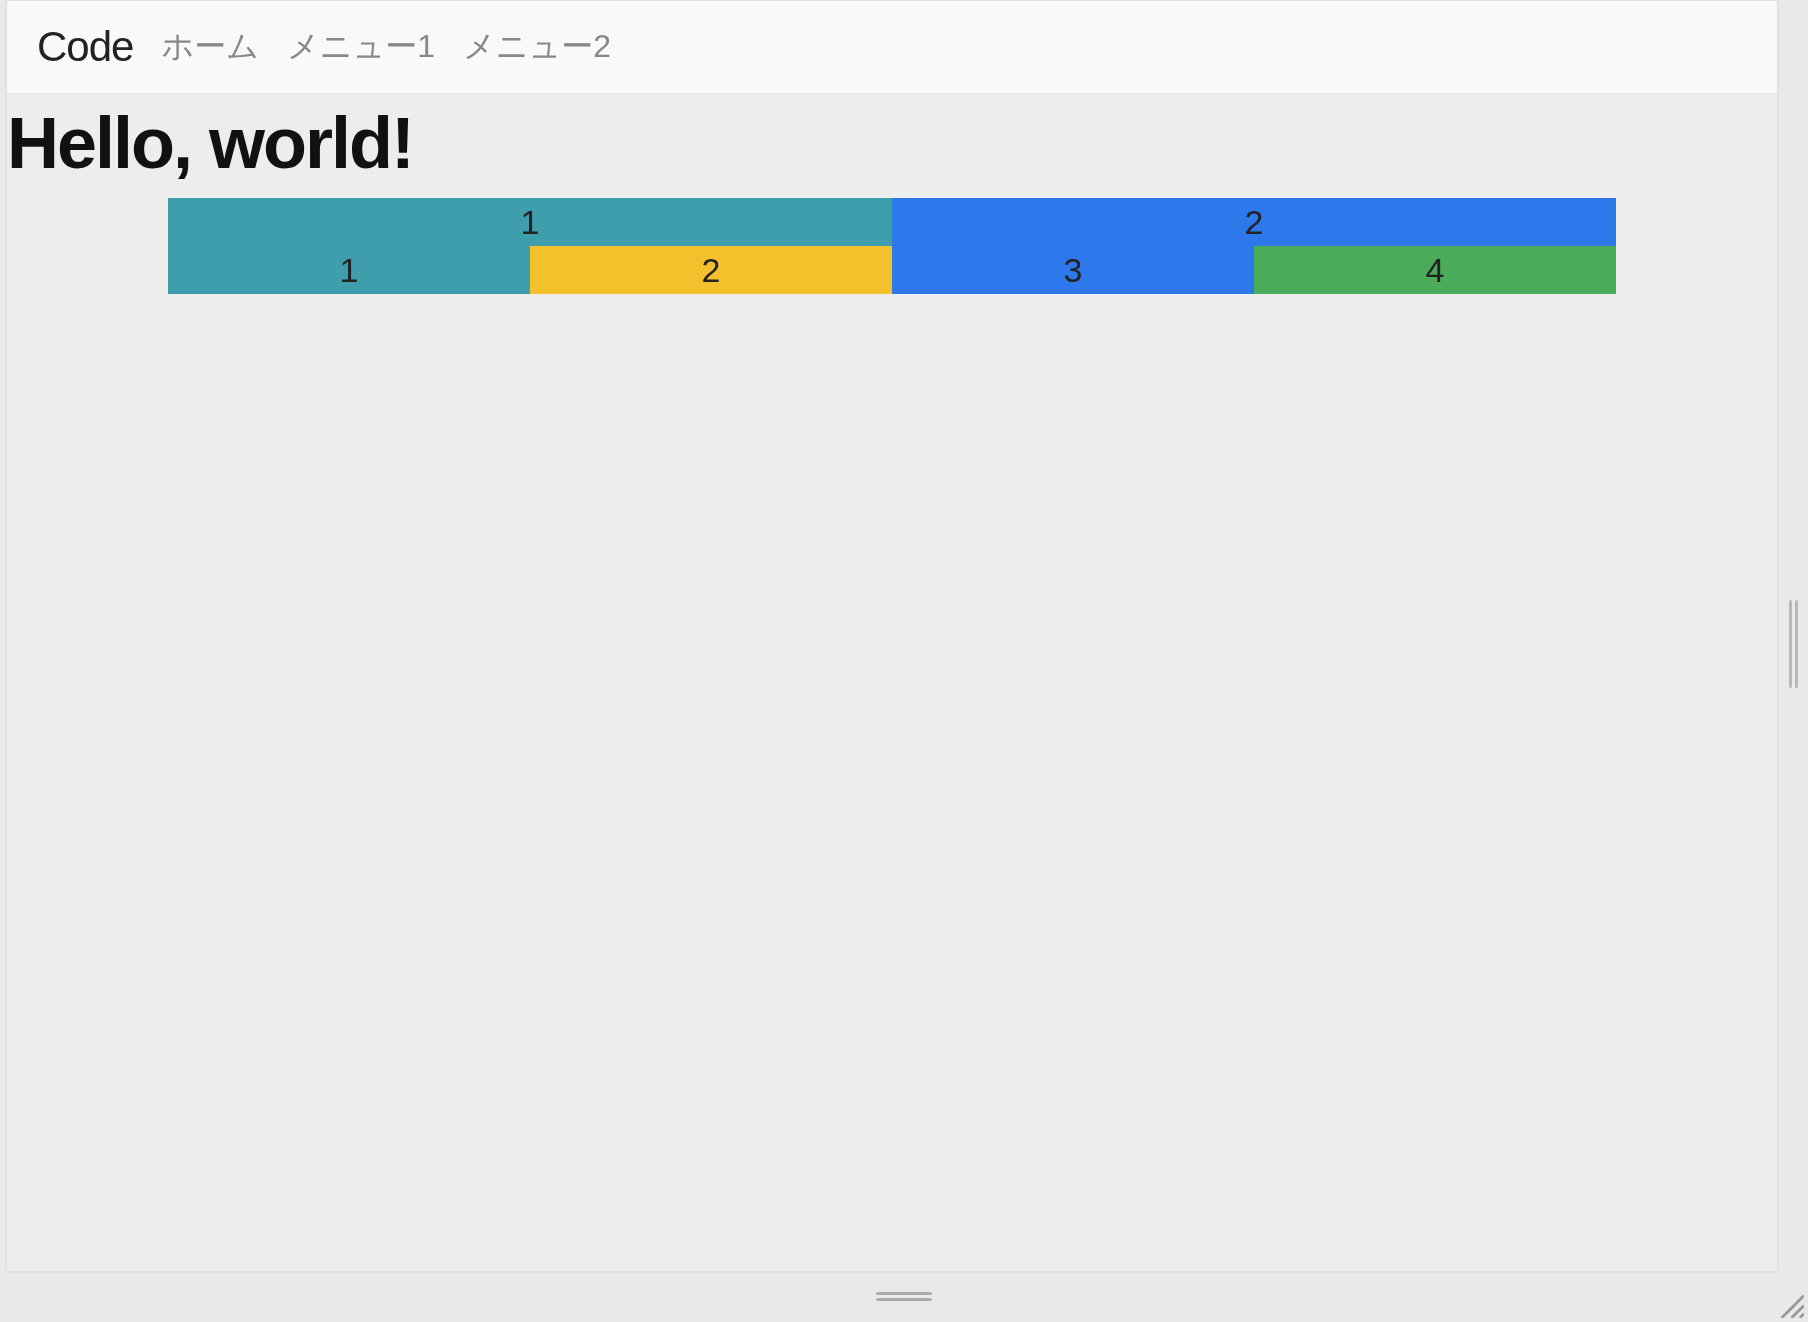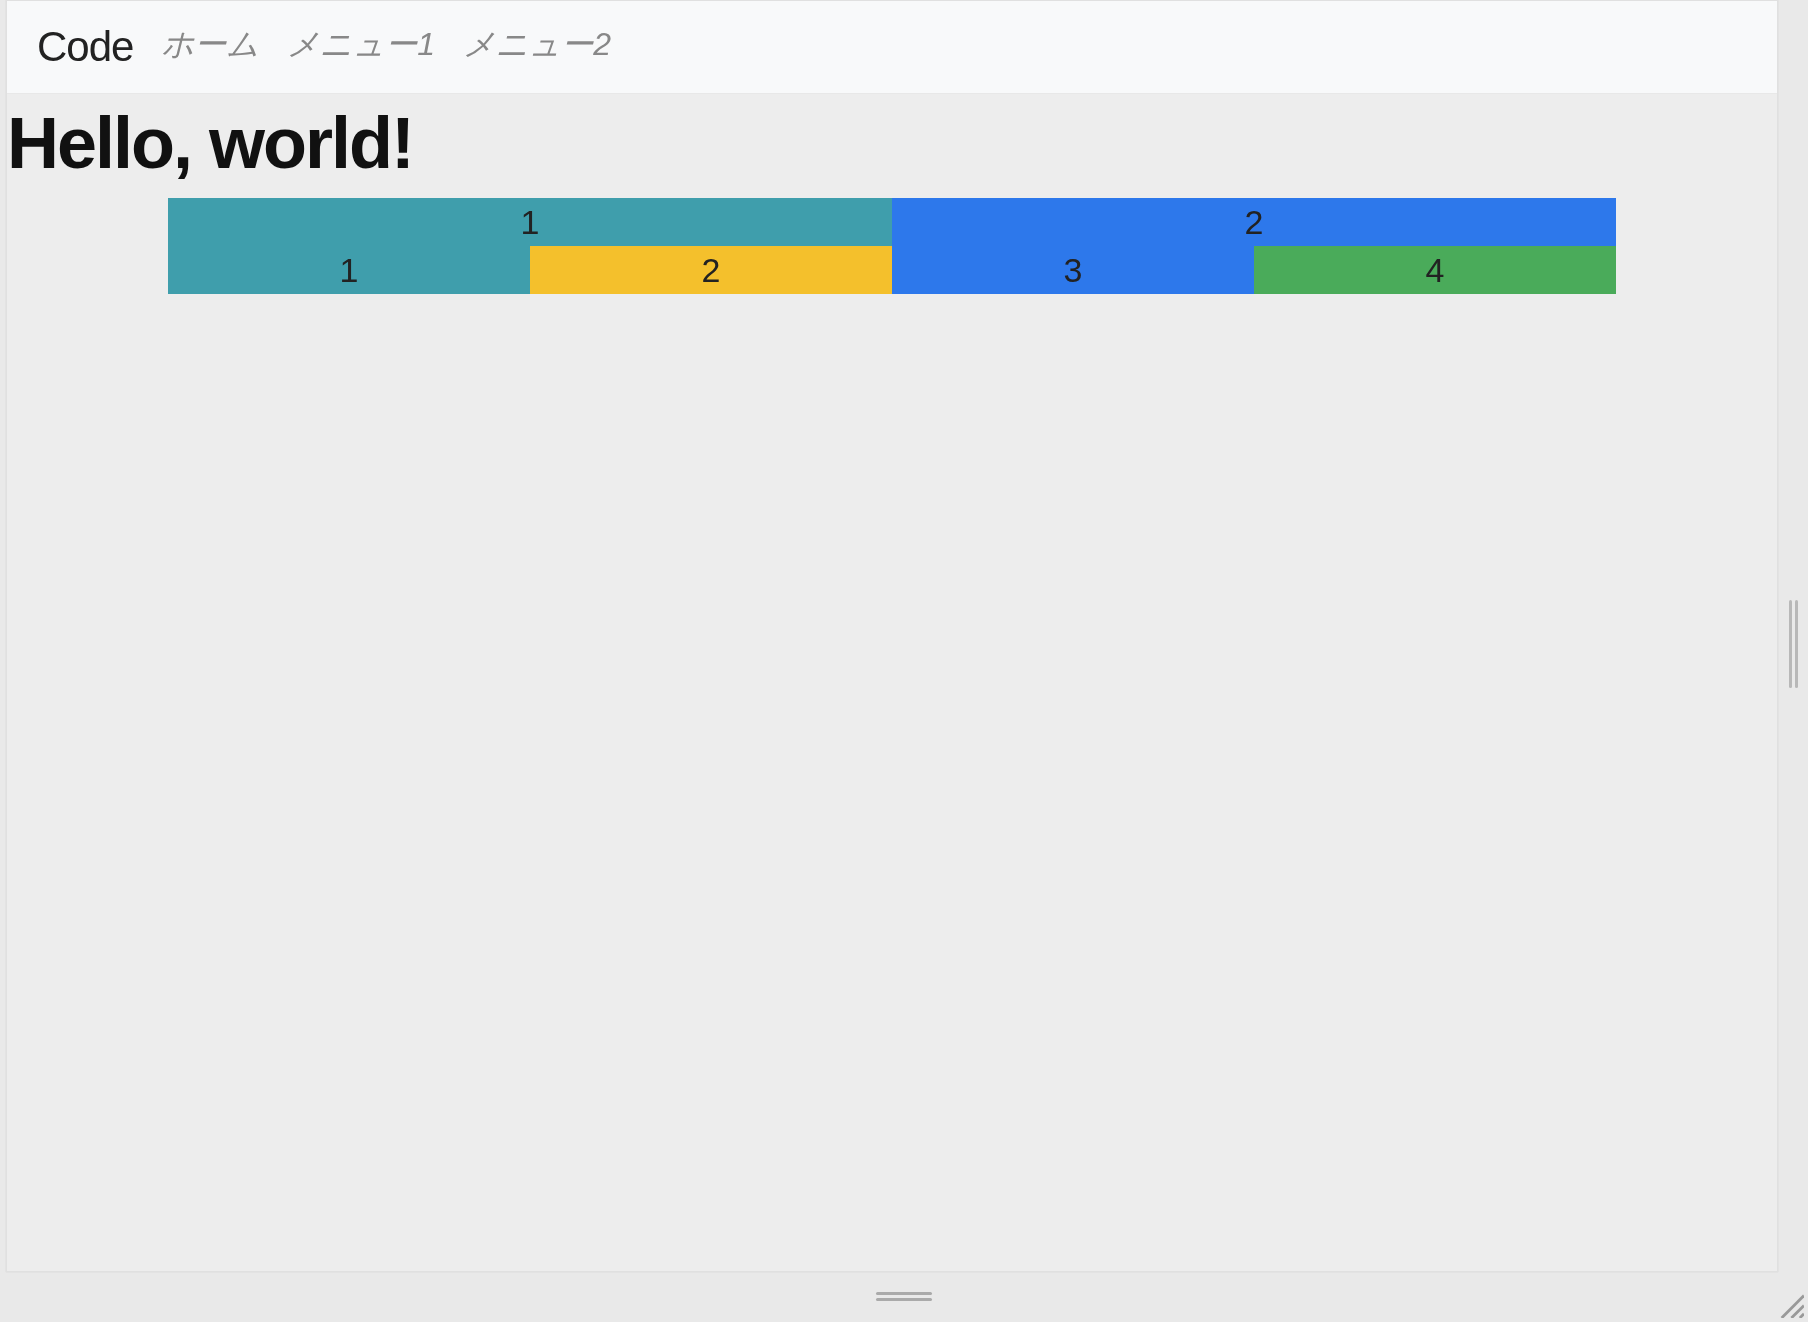--- a/index.html
+++ b/index.html
@@ -16,36 +16,36 @@
       top: 0;
       left: 6px;
       right: 30px;
       bottom: 50px;
       background: #ededed;
       border: 1px solid #e0e0e0;
       box-shadow: 0 0 1px rgba(0,0,0,0.15);
     }
     .navbar {
       display: flex;
+      align-items: center;
       gap: 28px;
       padding: 22px 30px;
       background: #f8f9fa;
       border-bottom: 1px solid #e8e8e8;
     }
     .brand {
       font-size: 42px;
       color: #222;
       font-weight: 400;
       letter-spacing: -1px;
     }
     .nav-link {
       font-size: 32px;
       color: #888;
       cursor: pointer;
-      font-style: italic;
     }
     .heading {
       font-size: 72px;
       font-weight: 600;
       color: #111;
       letter-spacing: -2px;
       padding: 8px 0 14px 0;
     }
     .grid-wrap {
       margin: 0 auto;

